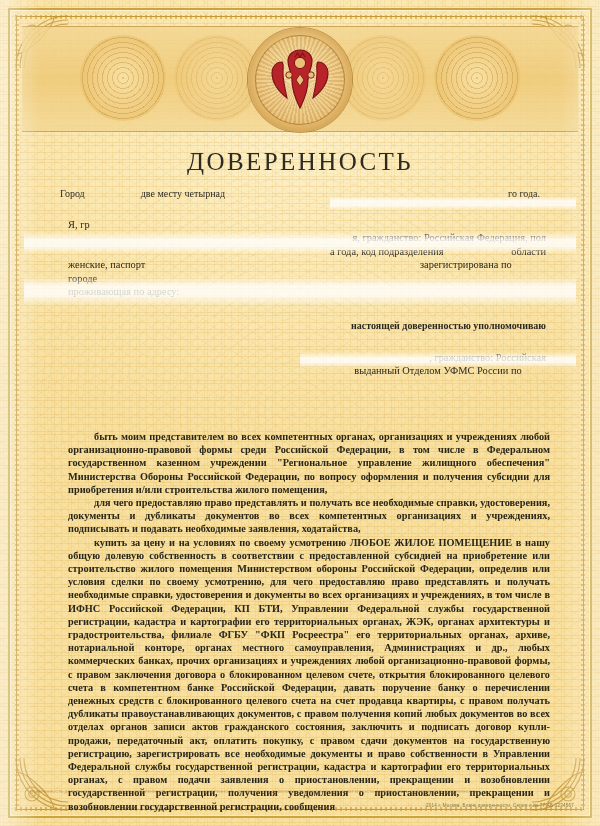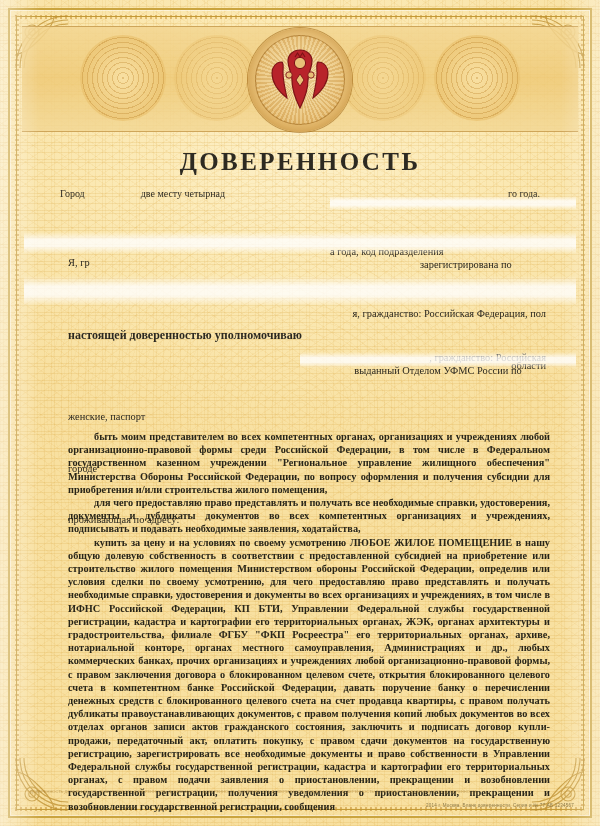--- a/index.html
+++ b/index.html
@@ -147,21 +147,21 @@
     transform: translate(-50%,-50%);
   }
 
   
   .doc-title {
     position: absolute;
     left: 0; right: 0;
     top: 148px;
     text-align: center;
     font-size: 25px;
-    font-weight: bold;
+    font-weight: normal;
     letter-spacing: 2.4px;
     color: #2d2a22;
     font-family: "Liberation Serif", serif;
   }
   .city-line {
     position: absolute;
     left: 60px;
     right: 60px;
     top: 188px;
     font-size: 10px;
@@ -176,31 +176,31 @@
   .para-block {
     position: absolute;
     left: 68px;
     right: 54px;
     font-size: 10.4px;
     line-height: 13.4px;
     color: #2b2820;
     text-align: justify;
   }
   .p-ident { top: 218px; }
-  .p-ident .ln { display: block; white-space: nowrap; overflow: hidden; margin-top: 38px; }
+  .p-ident .ln { display: block; white-space: nowrap; overflow: hidden; }
 
   .auth-line {
     position: absolute;
     left: 68px;
     right: 54px;
-    top: 328px;
-    font-size: 12px;
+    top: 320px;
+    font-size: 10px;
     font-weight: bold;
     color: #2b2820;
-    text-align: left;
+    text-align: right;
   }
 
   .p-rep {
     top: 338px;
   }
   .p-rep .ln { display: block; white-space: nowrap; overflow: hidden; }
 
   .body-text {
     position: absolute;
     left: 68px;

